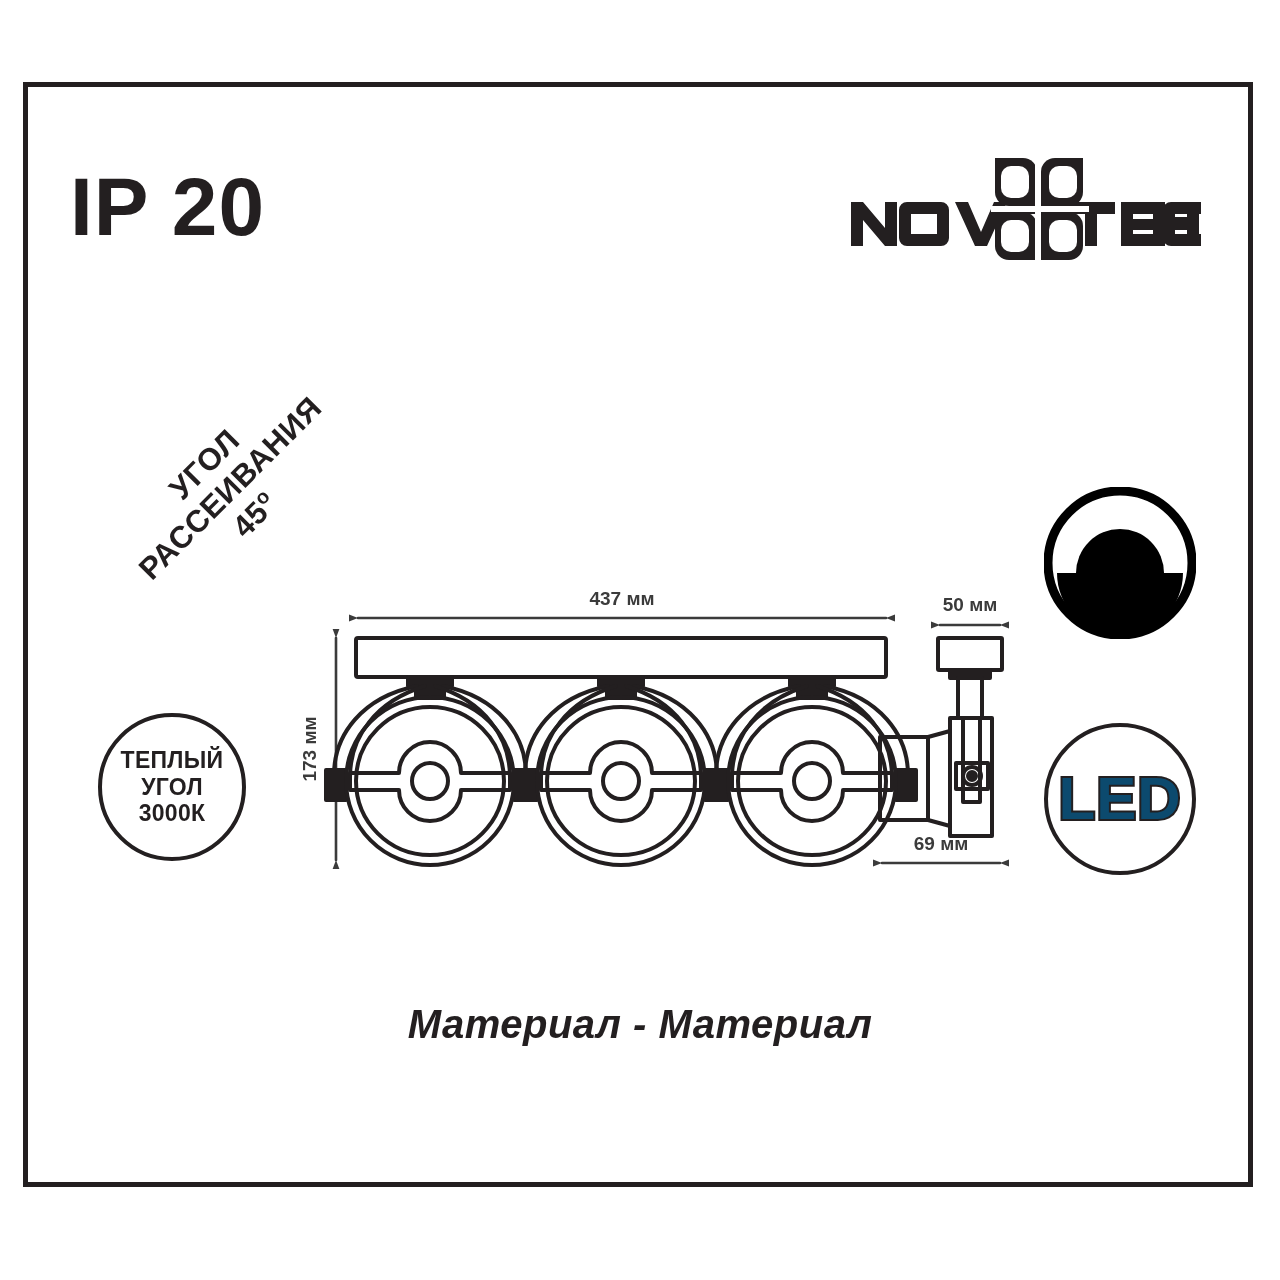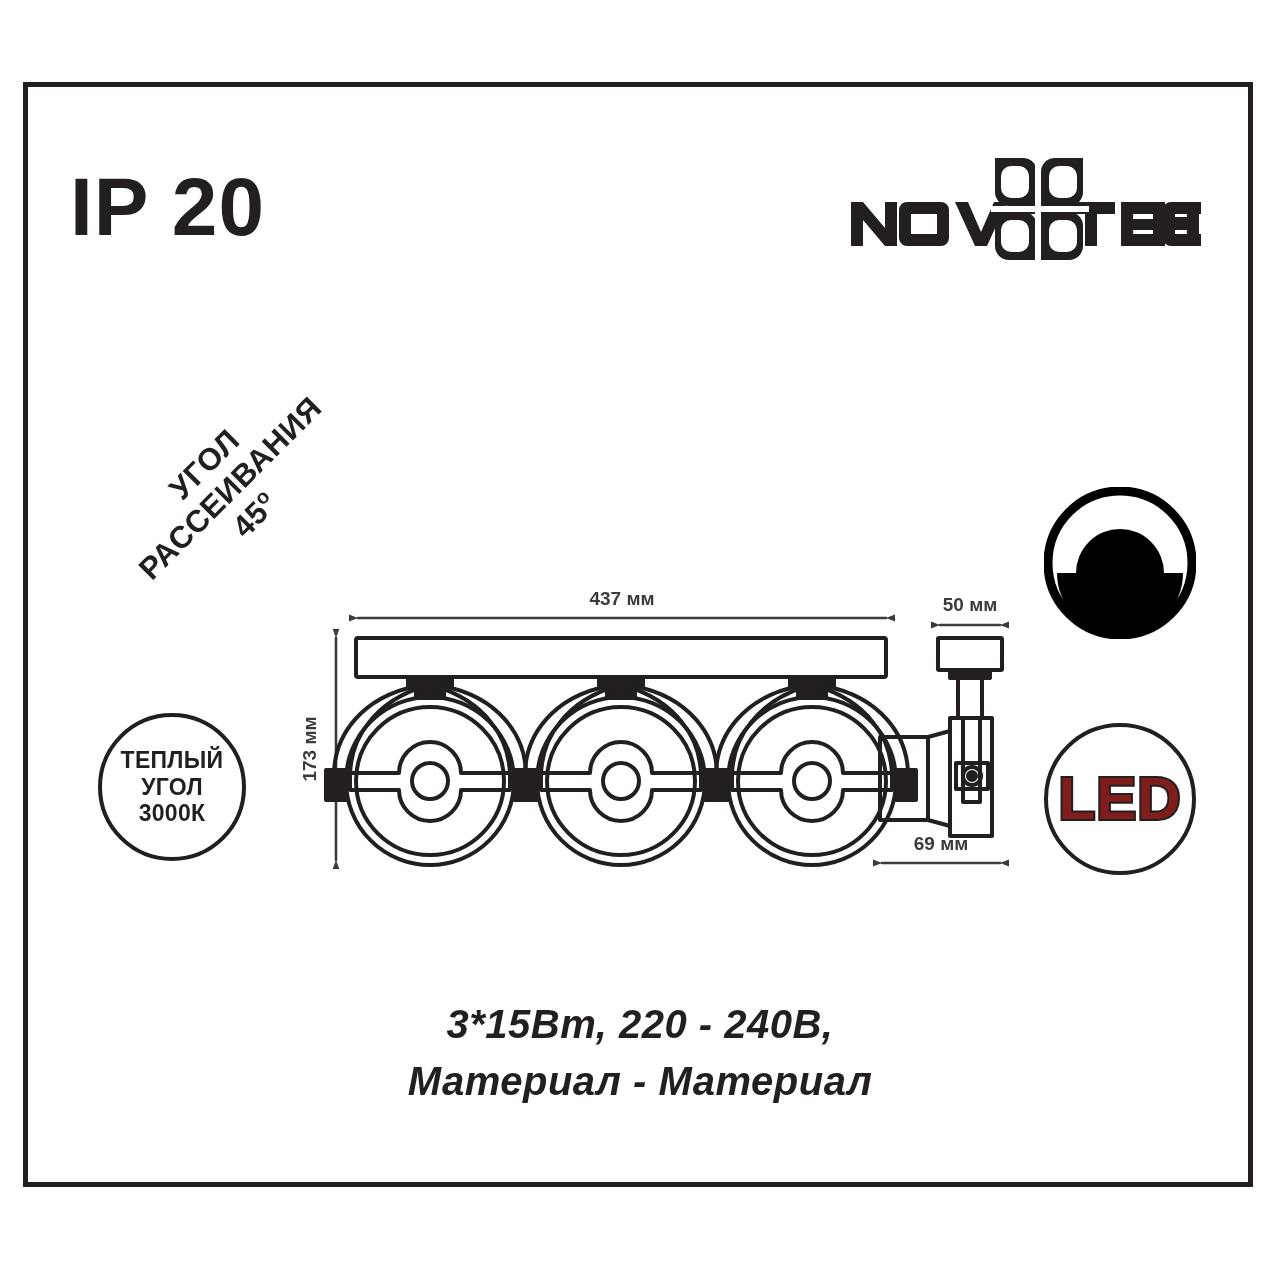--- a/index.html
+++ b/index.html
@@ -81,21 +81,21 @@
     font-weight:bold;
     font-size:23px;
     line-height:1.16;
     letter-spacing:0.3px;
   }
   #badge-led{
     left:1044px;top:723px;width:152px;height:152px;
   }
   .led-word{
     font-size:60px;font-weight:bold;letter-spacing:1px;
-    color:#7f1d1d;
+    color:#0c4a6e;
     -webkit-text-stroke:4px #231f20;
     paint-order:stroke fill;
     line-height:1;
   }
   
   #badge-mount{
     position:absolute;left:1044px;top:487px;width:152px;height:152px;
   }
   #badge-mount svg{display:block;width:152px;height:152px;}
   
@@ -299,17 +299,16 @@
       </g>
 
       <text class="dimtext" x="334" y="20" text-anchor="middle" id="t-width">437 мм</text>
       <text class="dimtext" x="28" y="164" text-anchor="middle" transform="rotate(-90 28 164)" id="t-height">173 мм</text>
       <text class="dimtext" x="682" y="26" text-anchor="middle" id="t-plate">50 мм</text>
       <text class="dimtext" x="653" y="265" text-anchor="middle" id="t-depth">69 мм</text>
     </svg>
   </div>
 
   <div class="spec">
-    <span>3*15Вт, 220 - 240В,</span>
     <span>Материал - Материал</span>
   </div>
 
 </div>
 
 </body></html>

